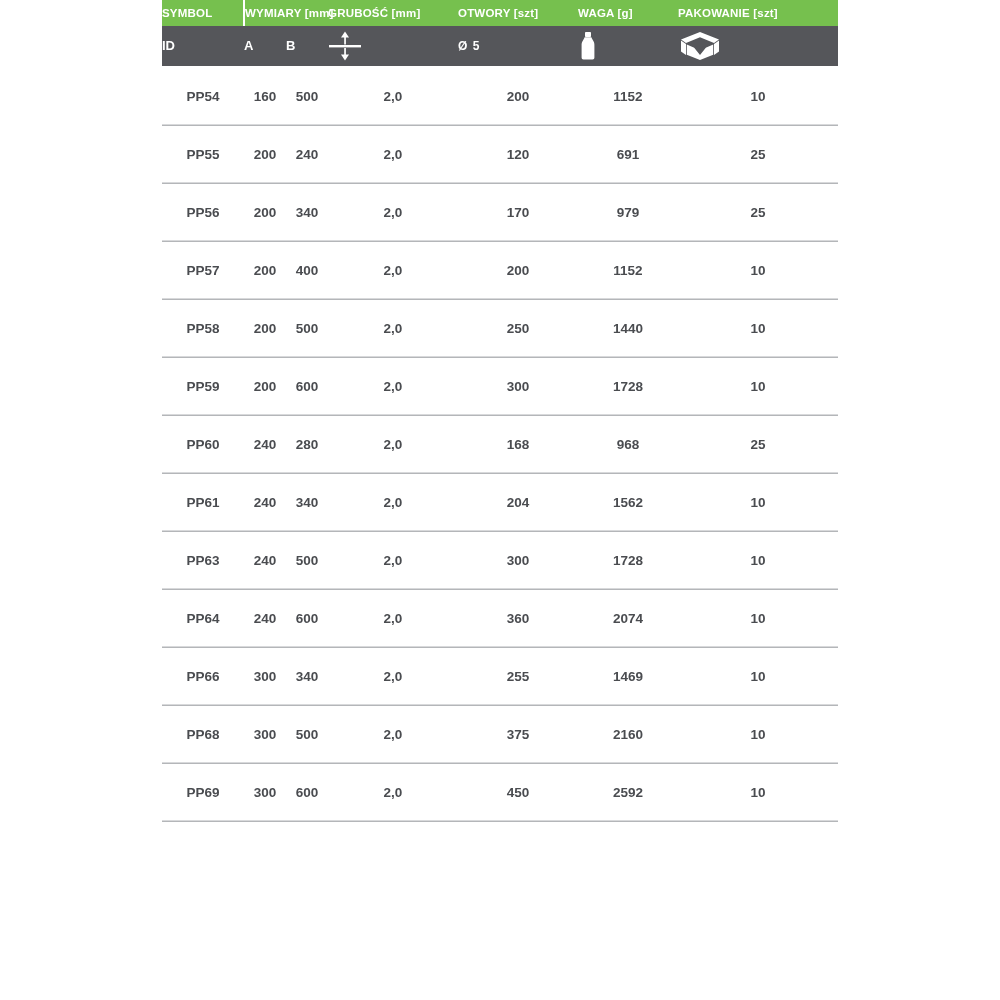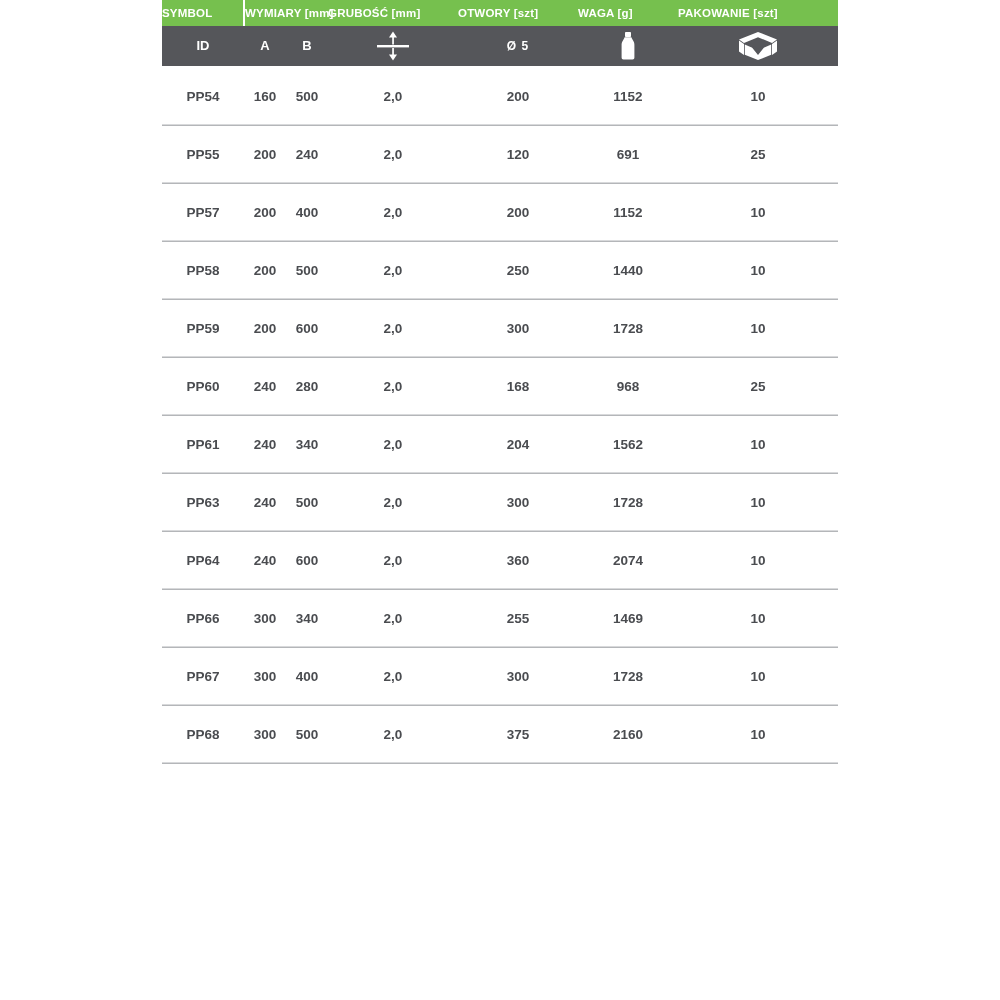--- a/index.html
+++ b/index.html
@@ -58,21 +58,21 @@
 
   
   thead tr.sub-row th {
     background: #55565a;
     color: #ffffff;
     font-size: 13px;
     font-weight: bold;
     padding: 0;
     height: 40px;
     line-height: 40px;
-    text-align: center;
+    text-align: left;
     vertical-align: middle;
     white-space: nowrap;
   }
   thead tr.sub-row th.ic { line-height: 0; }
 
   
   tbody tr td {
     height: 57px;
     padding: 0;
     text-align: center;
@@ -186,20 +186,29 @@
         <tr>
           <td>PP55</td>
           <td>200</td>
           <td>240</td>
           <td>2,0</td>
           <td>120</td>
           <td>691</td>
           <td>25</td>
         </tr>
         <tr>
+          <td>PP56</td>
+          <td>200</td>
+          <td>340</td>
+          <td>2,0</td>
+          <td>170</td>
+          <td>979</td>
+          <td>25</td>
+        </tr>
+        <tr>
           <td>PP57</td>
           <td>200</td>
           <td>400</td>
           <td>2,0</td>
           <td>200</td>
           <td>1152</td>
           <td>10</td>
         </tr>
         <tr>
           <td>PP58</td>
@@ -258,32 +267,32 @@
         <tr>
           <td>PP66</td>
           <td>300</td>
           <td>340</td>
           <td>2,0</td>
           <td>255</td>
           <td>1469</td>
           <td>10</td>
         </tr>
         <tr>
-          <td>PP67</td>
-          <td>300</td>
-          <td>400</td>
-          <td>2,0</td>
-          <td>300</td>
-          <td>1728</td>
-          <td>10</td>
-        </tr>
-        <tr>
           <td>PP68</td>
           <td>300</td>
           <td>500</td>
           <td>2,0</td>
           <td>375</td>
           <td>2160</td>
+          <td>10</td>
+        </tr>
+        <tr>
+          <td>PP69</td>
+          <td>300</td>
+          <td>600</td>
+          <td>2,0</td>
+          <td>450</td>
+          <td>2592</td>
           <td>10</td>
         </tr>
       </tbody>
   </table>
 </div>
 
 </body></html>

